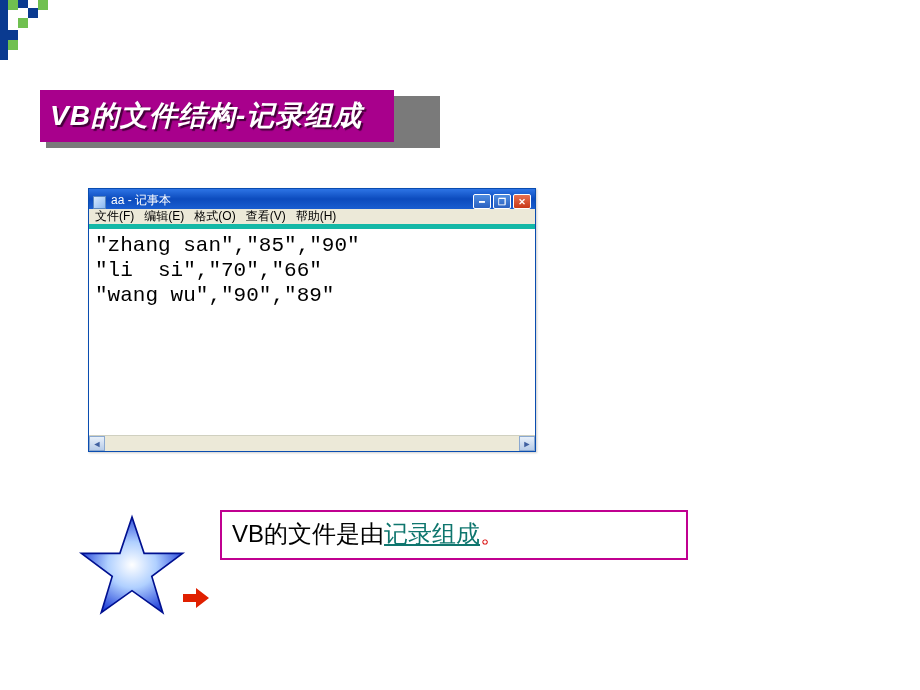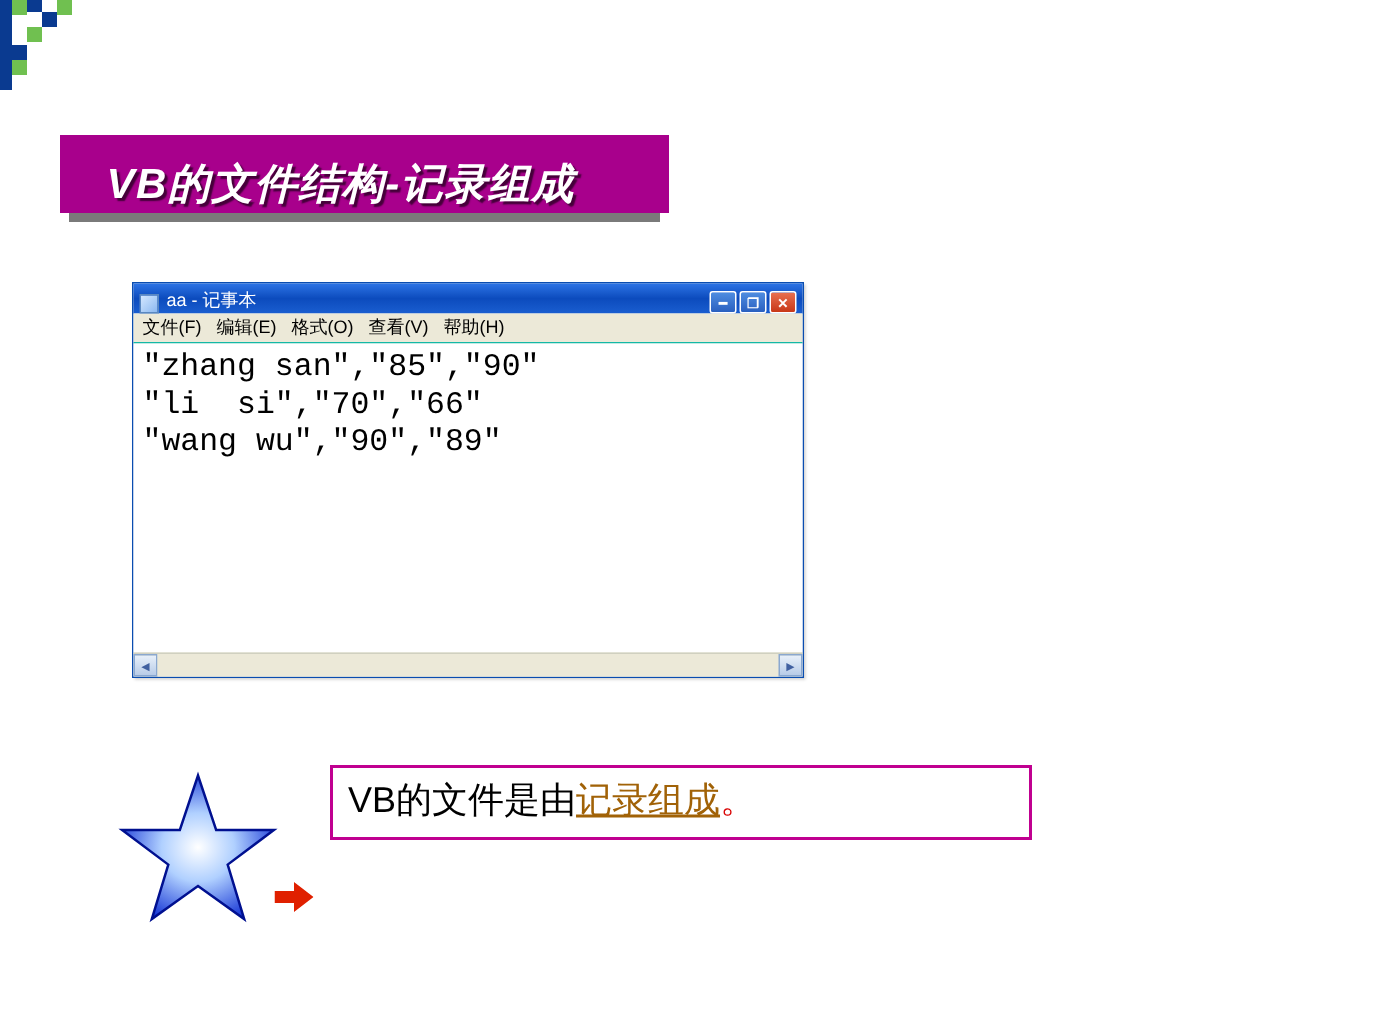--- a/index.html
+++ b/index.html
@@ -26,26 +26,26 @@
     .title-shadow {
       position: absolute;
       top: 6px;
       left: 6px;
       width: 394px;
       height: 52px;
       background: #7a7a7a;
     }
     .title-bar {
       position: relative;
-      width: 406px;
+      width: 354px;
       height: 52px;
       background: #a8008c;
       display: flex;
-      align-items: flex-end;
-      padding-left: 31px;
+      align-items: center;
+      padding-left: 10px;
     }
     .title-text {
       font-style: italic;
       font-weight: bold;
       color: #fff;
       font-size: 28px;
       text-shadow: 2px 2px 1px rgba(0,0,0,0.6);
       letter-spacing: 1px;
     }
     .notepad {
@@ -84,21 +84,21 @@
       justify-content: center;
       font-size: 9px;
       font-weight: bold;
       color: #fff;
     }
     .np-btn.min, .np-btn.max { background: linear-gradient(#4f8de0, #2a60c0); }
     .np-btn.close { background: linear-gradient(#e87050, #c83818); }
     .np-menubar {
       height: 20px;
       background: #ece9d8;
-      border-bottom: 1px solid #14b8a6;
+      border-bottom: 5px solid #14b8a6;
       display: flex;
       align-items: center;
       padding-left: 6px;
       font-size: 12px;
       gap: 10px;
       font-family: "SimSun", sans-serif;
     }
     .np-body {
       background: #fff;
       height: 206px;
@@ -147,21 +147,21 @@
       left: 220px;
       width: 468px;
       border: 2px solid #c00090;
       padding: 6px 10px 8px 10px;
       font-size: 24px;
       line-height: 1.35;
       color: #000;
       font-family: "SimSun", sans-serif;
     }
     .kw-blue { color: #0000d0; text-decoration: underline; }
-    .kw-red { color: #a16207; text-decoration: underline; }
+    .kw-red { color: #0f766e; text-decoration: underline; }
     .kw-red-nu { color: #d80000; }
   </style>
 </head>
 <body>
 
 <svg class="corner-deco">
   <rect x="0" y="0" width="8" height="60" fill="#0a3a90"></rect>
   <rect x="8" y="0" width="10" height="10" fill="#70c050"></rect>
   <rect x="18" y="0" width="10" height="10" fill="#0a3a90"></rect>
   <rect x="28" y="8" width="10" height="10" fill="#0a3a90"></rect>

